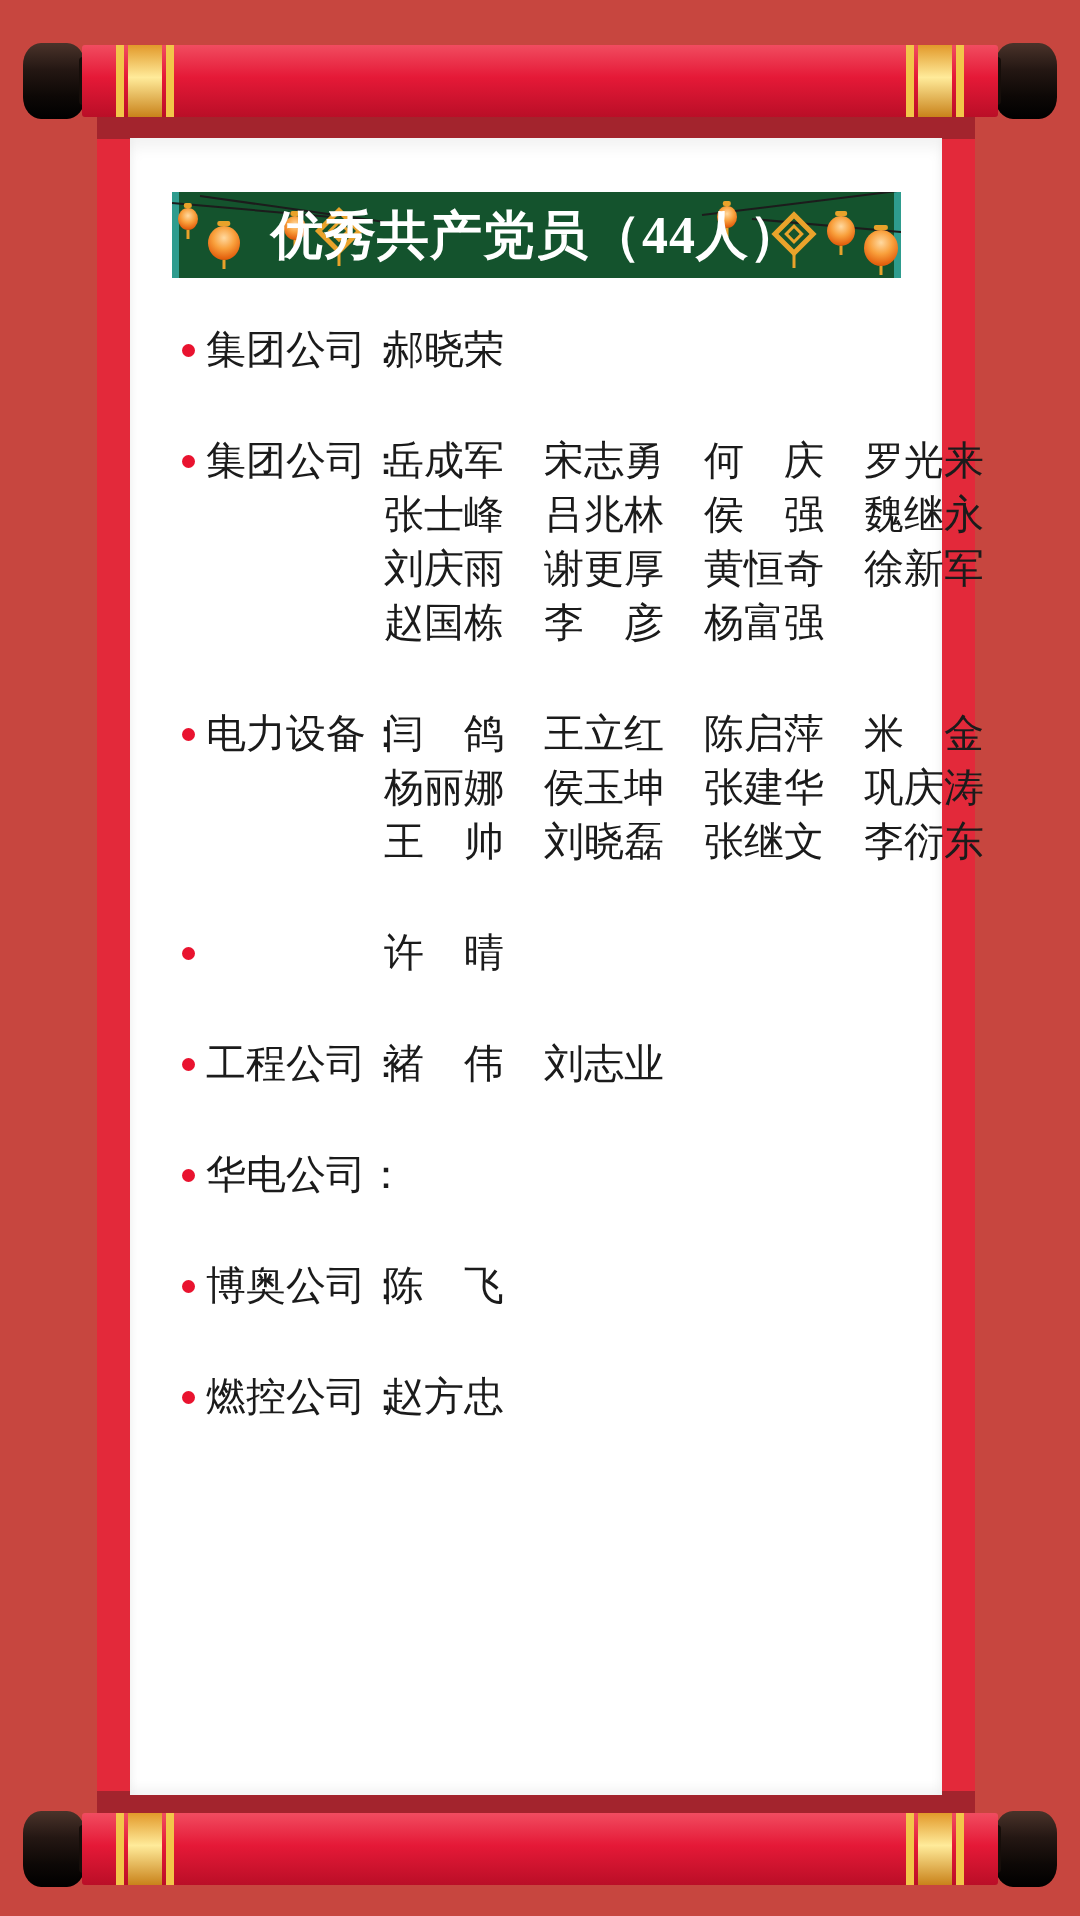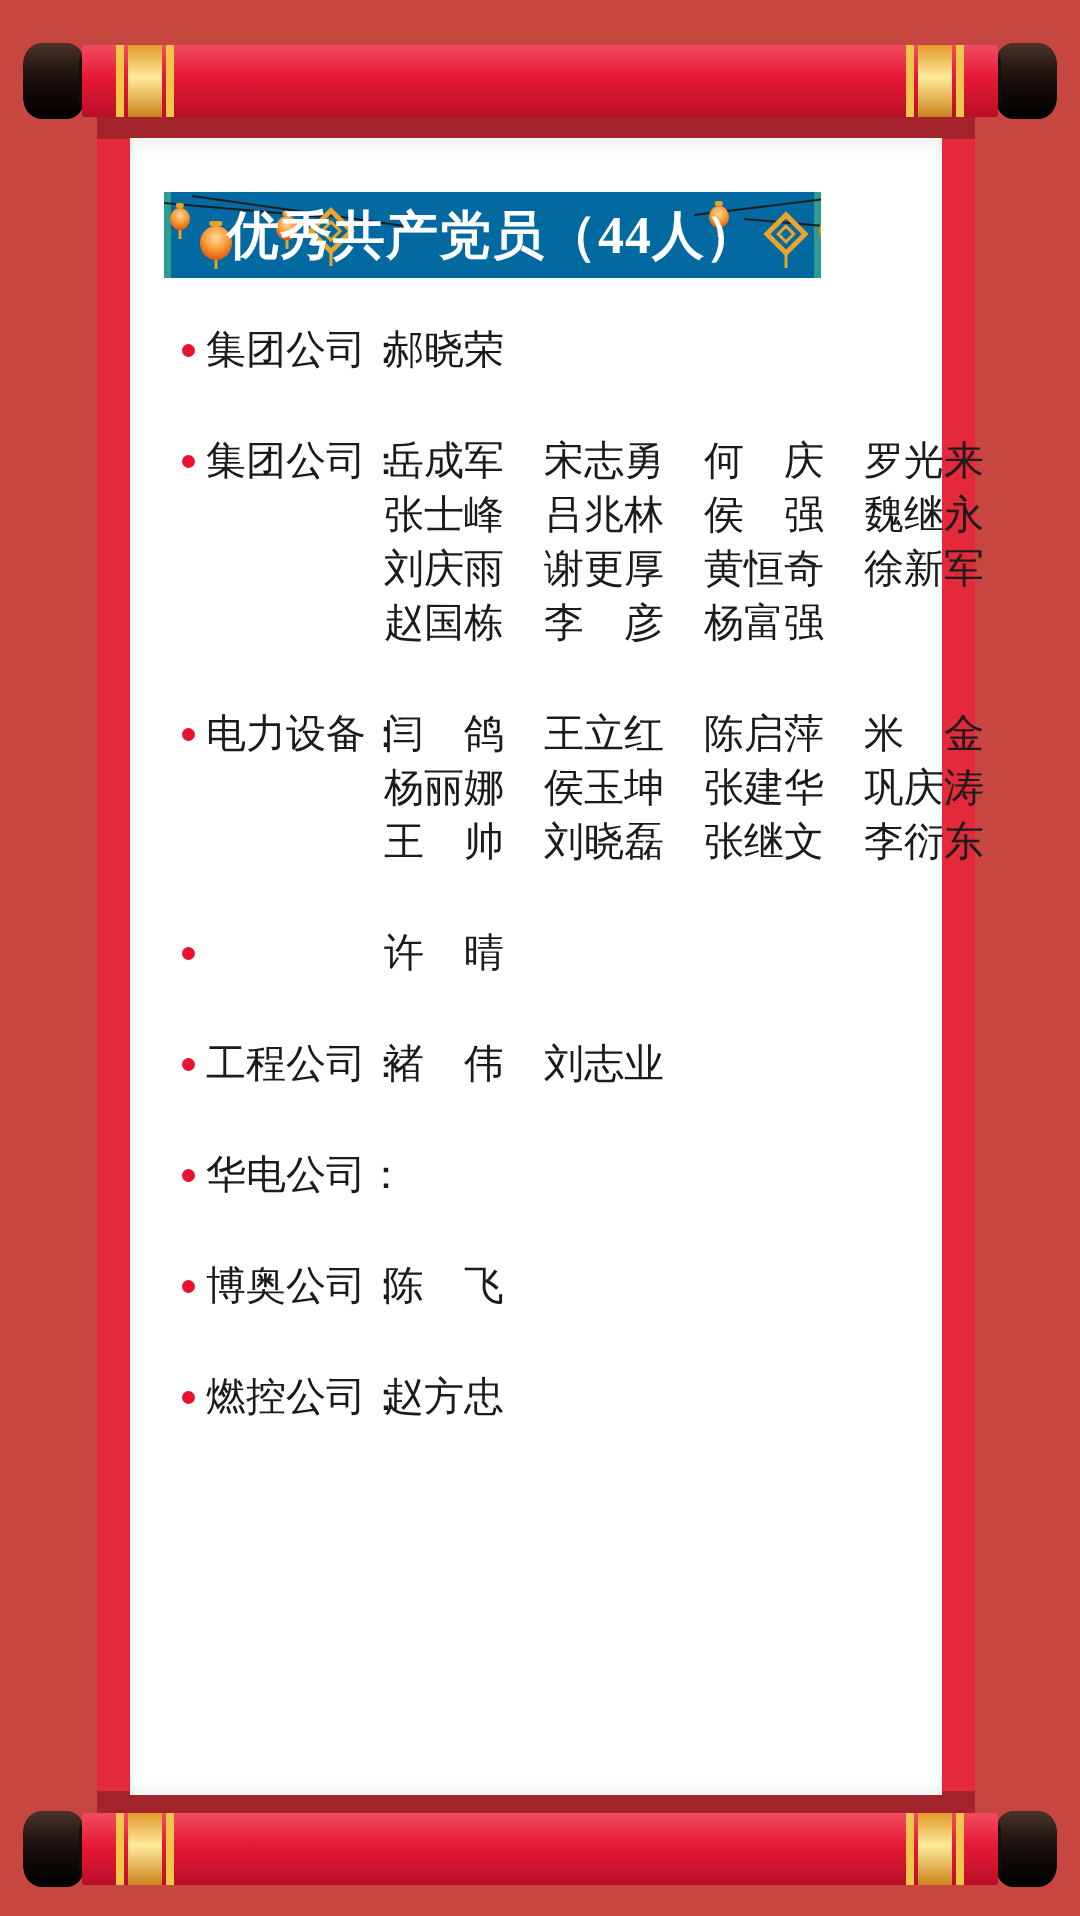--- a/index.html
+++ b/index.html
@@ -48,22 +48,22 @@
     border-radius:4px;
   }
   .knob.left::after{right:-12px;}
   .knob.right::after{left:-12px;}
   .knob.tl{left:23px;top:43px;}
   .knob.tr{left:995px;top:43px;}
   .knob.bl{left:23px;top:1811px;}
   .knob.br{left:995px;top:1811px;}
   
   .banner{
-    position:absolute;left:34px;top:54px;width:657px;height:86px;
-    background:#0369a1;overflow:hidden;
+    position:absolute;left:42px;top:54px;width:729px;height:86px;
+    background:#14532d;overflow:hidden;
   }
   .banner .edge{position:absolute;top:0;width:7px;height:100%;background:#2e9c8e;}
   .banner .edge.l{left:0;}
   .banner .edge.r{right:0;}
   .banner-title{
     position:absolute;left:0;top:0;width:100%;height:100%;
     line-height:88px;text-align:center;color:#ffffff;
     font-size:52px;font-weight:700;white-space:nowrap;letter-spacing:1px;
   }
   .string{position:absolute;height:2px;background:#1c1c1c;transform-origin:left center;}

